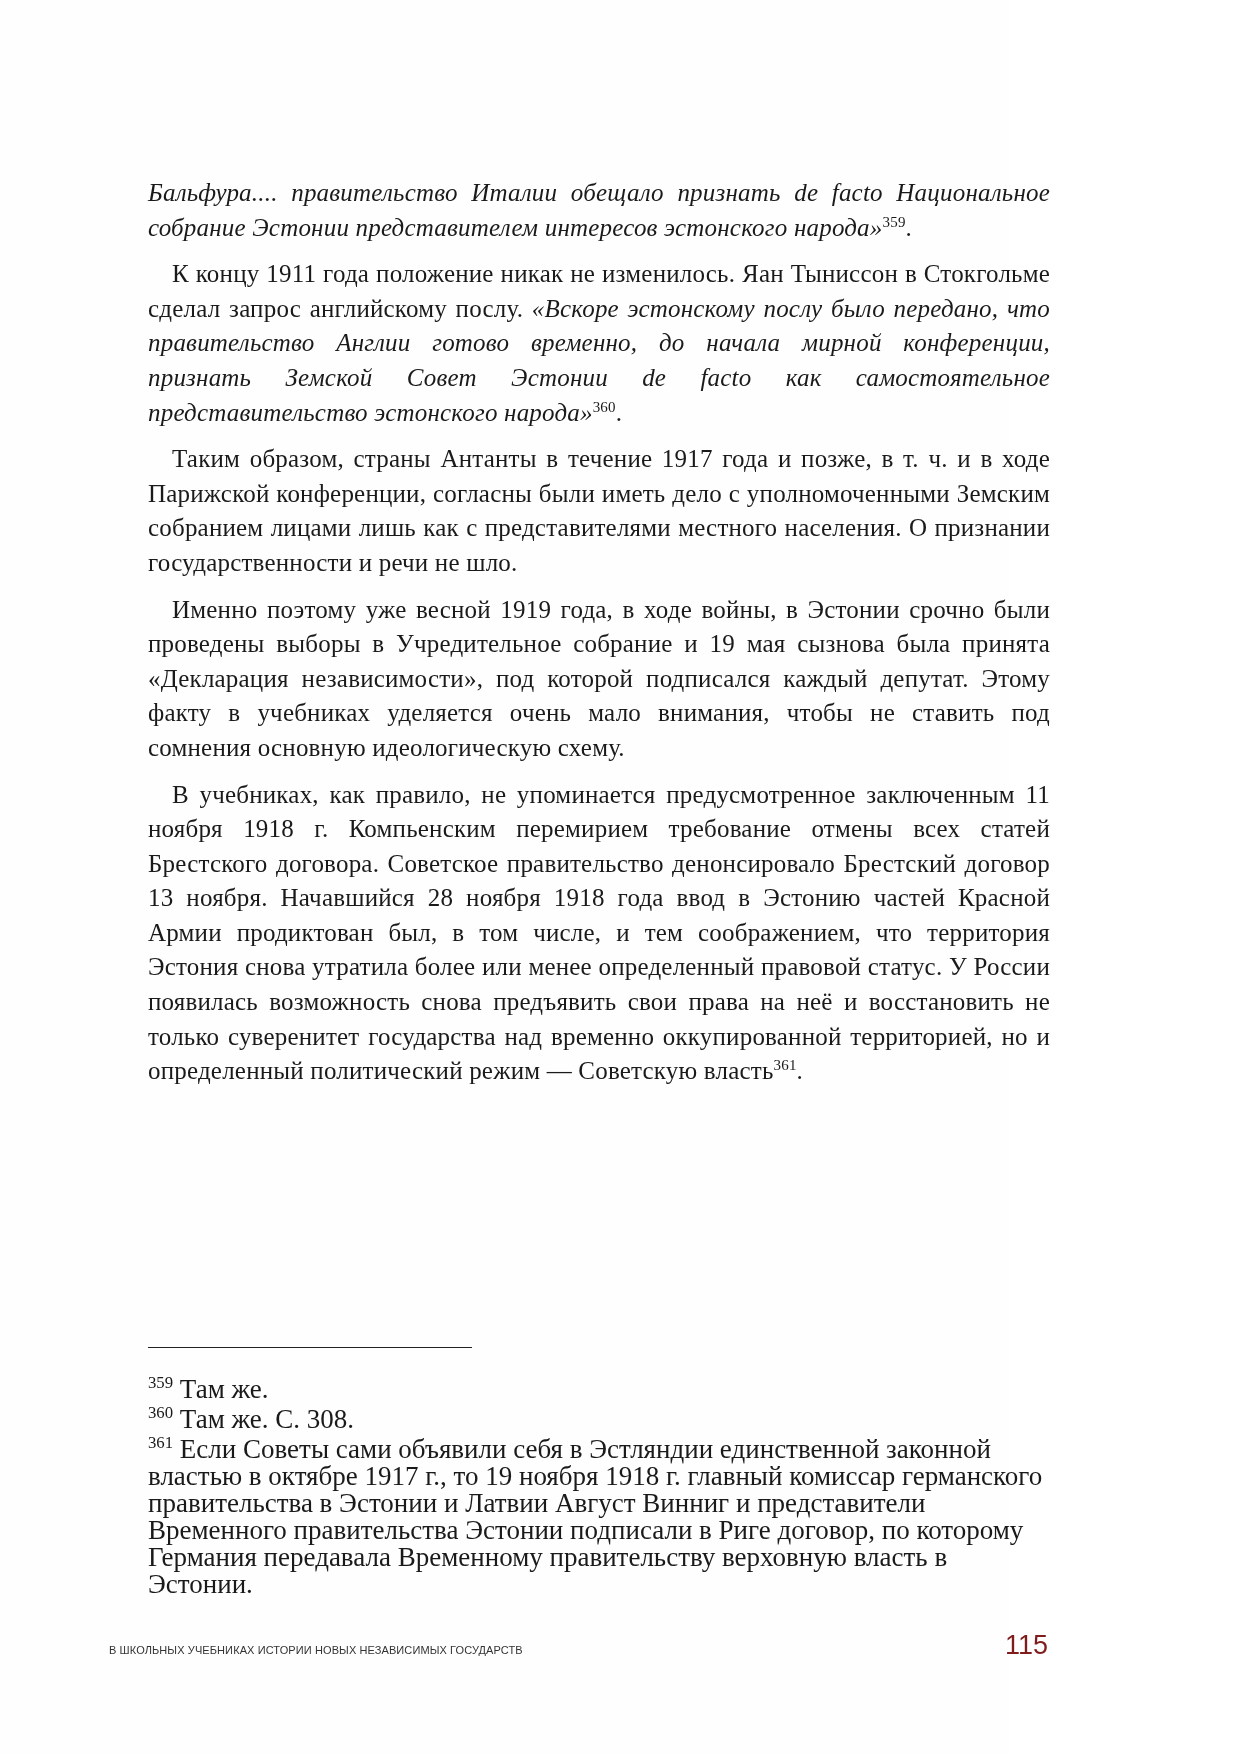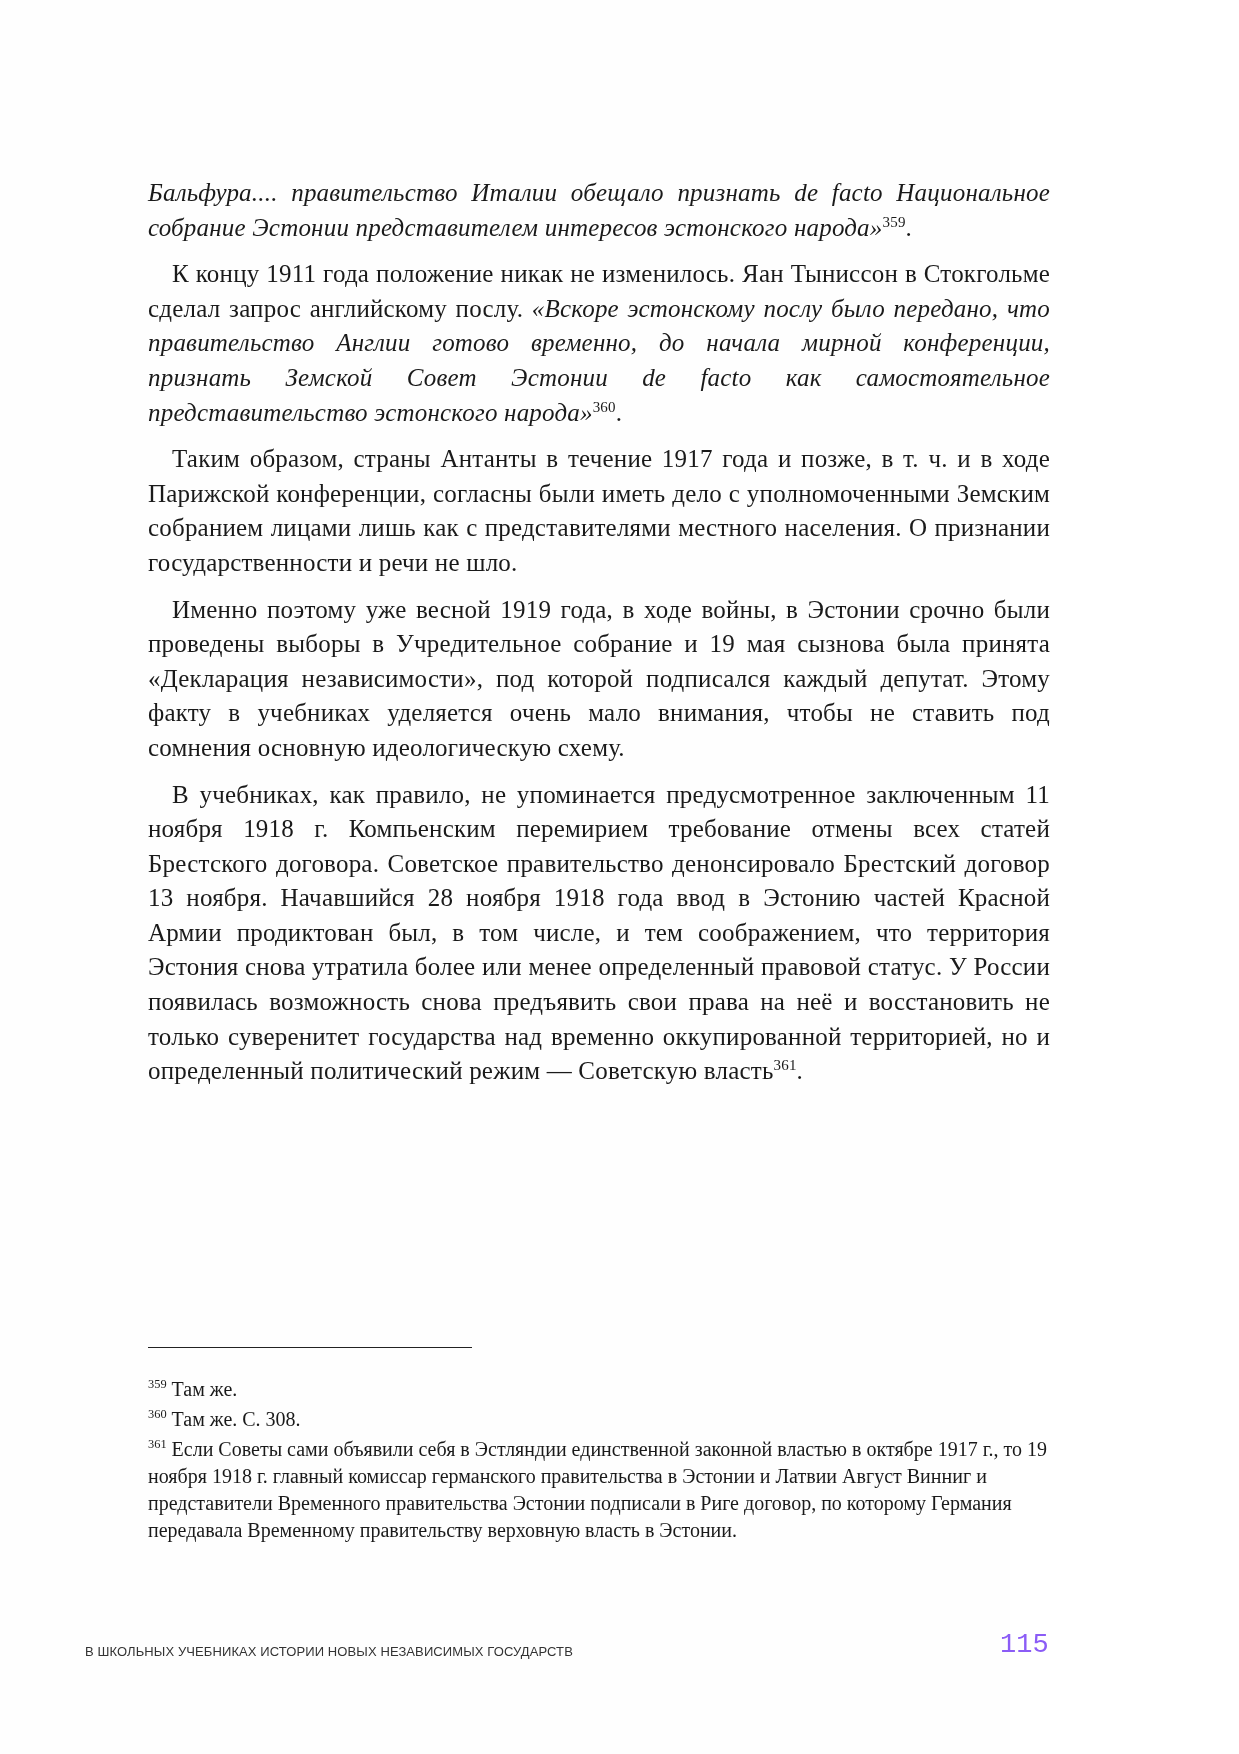--- a/index.html
+++ b/index.html
@@ -15,33 +15,33 @@
     .body-text p.cont { text-indent: 0; }
     .body-text em { font-style: italic; }
     sup { font-size: 0.6em; line-height: 0; vertical-align: super; }
     .fn-rule {
       position: absolute; left: 148px; top: 1347px; width: 324px; height: 0;
       border-top: 1.5px solid #222;
     }
     .footnotes {
       position: absolute; left: 148px; top: 1376px; width: 900px;
       font-family: "Liberation Serif", "DejaVu Serif", serif;
-      font-size: 20px; line-height: 27px; text-align: left;
+      font-size: 27px; line-height: 27px; text-align: left;
     }
     .footnotes .fn { margin: 0 0 3px 0; }
     .footnotes sup { font-size: 0.62em; }
     .footer-title {
-      position: absolute; left: 52px; top: 1644px;
+      position: absolute; left: 76px; top: 1644px;
       font-family: "Liberation Sans", "DejaVu Sans", sans-serif;
-      font-size: 13px; letter-spacing: 0.1px; color: #333; text-transform: uppercase; padding-left: 33px;
+      font-size: 11px; letter-spacing: 0.1px; color: #333; text-transform: uppercase; padding-left: 33px;
     }
     .page-number {
       position: absolute; left: 1000px; top: 1630px; width: 48px; text-align: right;
-      font-family: Liberation Mono, monospace;
-      font-size: 27px; color: #8b5cf6;
+      font-family: Liberation Sans, sans-serif;
+      font-size: 27px; color: #7f1d1d;
     }
   </style>
 </head>
 <body>
 
 <div class="page">
 
   <div class="body-text">
     <p class="cont">
       <em>Бальфура.... правительство Италии обещало признать de facto Национальное собрание Эстонии представителем интересов эстонского народа»</em><sup>359</sup><span>.</span>

